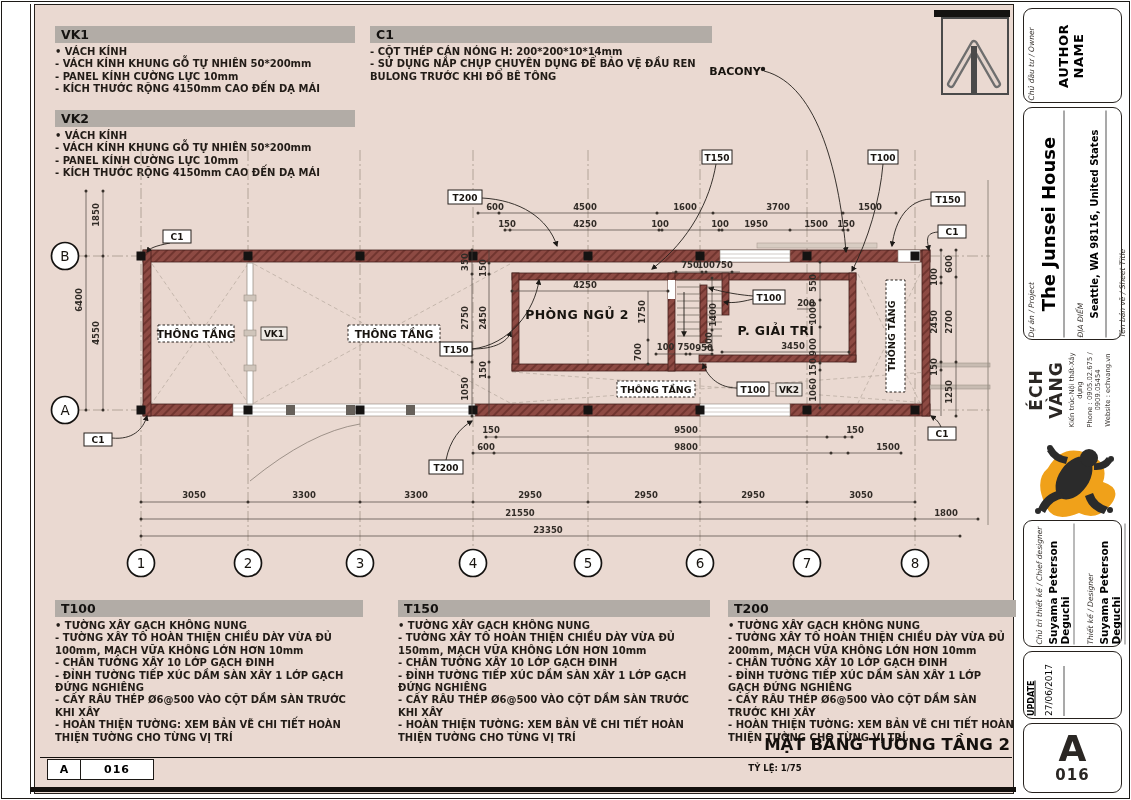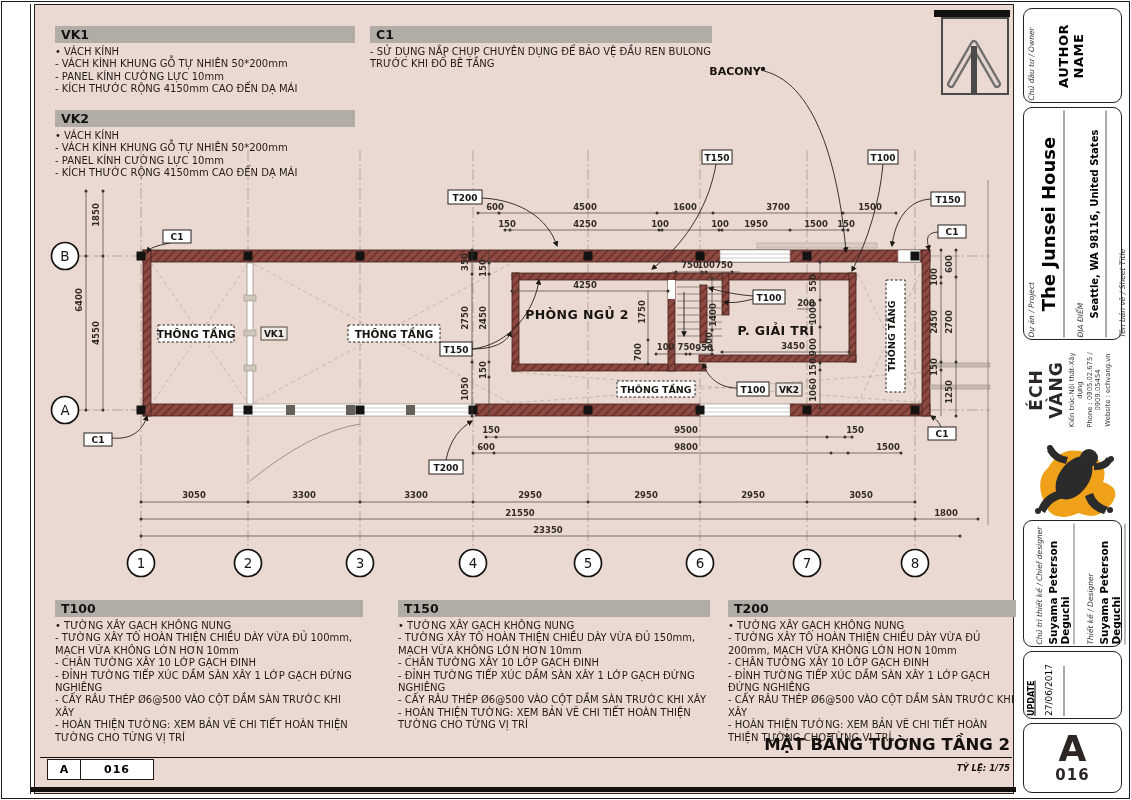--- a/index.html
+++ b/index.html
@@ -7,38 +7,38 @@
        font-family:"DejaVu Sans",sans-serif;overflow:hidden;}
   .frame{position:absolute;inset:1px;border:1.5px solid #1c1916;pointer-events:none;}
   .mainarea{position:absolute;left:34px;top:4px;width:980px;height:790px;
             background:#ead9d1;border:1px solid #26211d;box-sizing:border-box;}
   .dline{position:absolute;left:30px;top:4px;width:1px;height:790px;background:#26211d;}
   .botbar{position:absolute;left:30px;top:787px;width:986px;height:5px;background:#14100d;}
 
   
   .note{position:absolute;color:#221c17;}
   .nhead{background:#b2aca6;font-weight:700;font-size:12.5px;padding:1px 6px;margin-bottom:3px;color:#141210;}
-  .nl{font-size:10px;font-weight:400;line-height:1.24;}
+  .nl{font-size:10px;font-weight:700;line-height:1.24;}
 
   
   svg text{font-family:"DejaVu Sans",sans-serif;}
   .d{font-size:8.5px;font-weight:600;fill:#322c27;}
   .room{font-size:12.5px;font-weight:700;fill:#18140f;letter-spacing:.4px;}
   .tag{font-size:9px;font-weight:700;fill:#18140f;}
   .bub{font-size:13.5px;fill:#18140f;}
   .vt{font-size:10.5px;font-weight:700;fill:#18140f;}
   .vts{font-size:9.5px;font-weight:700;fill:#18140f;}
   .bac{font-size:11px;font-weight:700;fill:#18140f;}
 
   
   .ftitle{position:absolute;left:540px;top:735px;width:470px;text-align:right;
           font-weight:700;font-size:16.5px;color:#14100d;}
   .frule{position:absolute;left:40px;top:757px;width:972px;border-top:1.6px solid #14100d;}
-  .fscale{position:absolute;left:540px;top:763px;width:470px;text-align:right;
-          font-weight:700;font-size:8.5px;color:#14100d;font-style:italic;}
+  .fscale{position:absolute;left:540px;top:763px;width:470px;text-align:center;
+          font-weight:700;font-size:8.5px;color:#14100d;}
   .refbox{position:absolute;left:47px;top:759px;display:flex;background:#fff;
           border:1.5px solid #1c1916;height:19px;}
   .refbox .c1{width:32px;border-right:1.2px solid #1c1916;display:flex;align-items:center;justify-content:center;font-size:11px;font-weight:600;}
   .refbox .c2{width:72px;display:flex;align-items:center;justify-content:center;font-size:11px;font-weight:600;letter-spacing:1px;}
 
   
   .strip{position:absolute;left:1020px;top:4px;width:108px;height:790px;background:#fff;}
   .tb{position:absolute;left:3px;width:99px;border:1.4px solid #26211d;border-radius:9px;
       background:#fff;box-sizing:border-box;}
   .rot{position:absolute;left:50%;top:50%;transform:translate(-50%,-50%) rotate(-90deg);}
@@ -75,21 +75,22 @@
 </div>
 <div class="note" style="left:55px;top:110px;width:300px;">
   <div class="nhead">VK2</div>
   <div class="nl">• VÁCH KÍNH</div>
   <div class="nl">- VÁCH KÍNH KHUNG GỖ TỰ NHIÊN 50*200mm</div>
   <div class="nl">- PANEL KÍNH CƯỜNG LỰC 10mm</div>
   <div class="nl">- KÍCH THƯỚC RỘNG 4150mm CAO ĐẾN DẠ MÁI</div>
 </div>
 <div class="note" style="left:370px;top:26px;width:342px;">
   <div class="nhead">C1</div>
-  <div class="nl">- SỬ DỤNG NẮP CHỤP CHUYÊN DỤNG ĐỂ BẢO VỆ ĐẦU REN BULONG TRƯỚC KHI ĐỔ BÊ TẦNG</div>
+  <div class="nl">- CỘT THÉP CÁN NÓNG H: 200*200*10*14mm</div>
+  <div class="nl">- SỬ DỤNG NẮP CHỤP CHUYÊN DỤNG ĐỂ BẢO VỆ ĐẦU REN BULONG TRƯỚC KHI ĐỔ BÊ TÔNG</div>
 </div>
 <div class="note" style="left:55px;top:600px;width:308px;">
   <div class="nhead">T100</div>
   <div class="nl">• TƯỜNG XÂY GẠCH KHÔNG NUNG</div>
   <div class="nl">- TƯỜNG XÂY TÔ HOÀN THIỆN CHIỀU DÀY VỪA ĐỦ 100mm, MẠCH VỮA KHÔNG LỚN HƠN 10mm</div>
   <div class="nl">- CHÂN TƯỜNG XÂY 10 LỚP GẠCH ĐINH</div>
   <div class="nl">- ĐỈNH TƯỜNG TIẾP XÚC DẦM SÀN XÂY 1 LỚP GẠCH ĐỨNG NGHIÊNG</div>
   <div class="nl">- CẤY RÂU THÉP Ø6@500 VÀO CỘT DẦM SÀN TRƯỚC KHI XÂY</div>
   <div class="nl">- HOÀN THIỆN TƯỜNG: XEM BẢN VẼ CHI TIẾT HOÀN THIỆN TƯỜNG CHO TỪNG VỊ TRÍ</div>
 </div>

